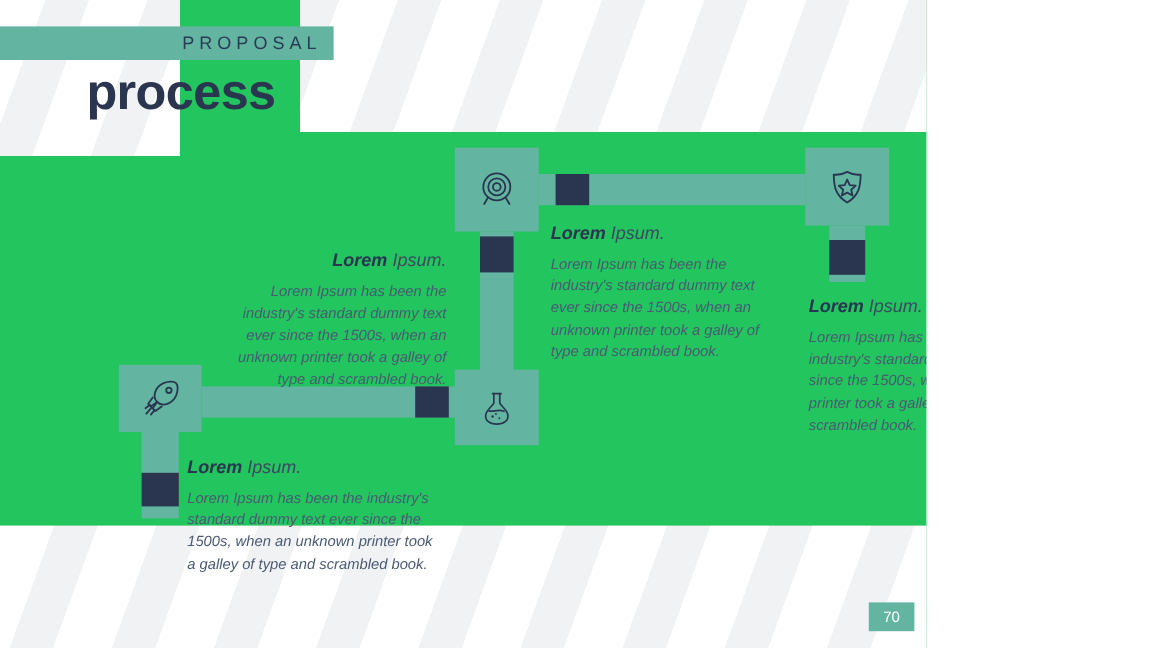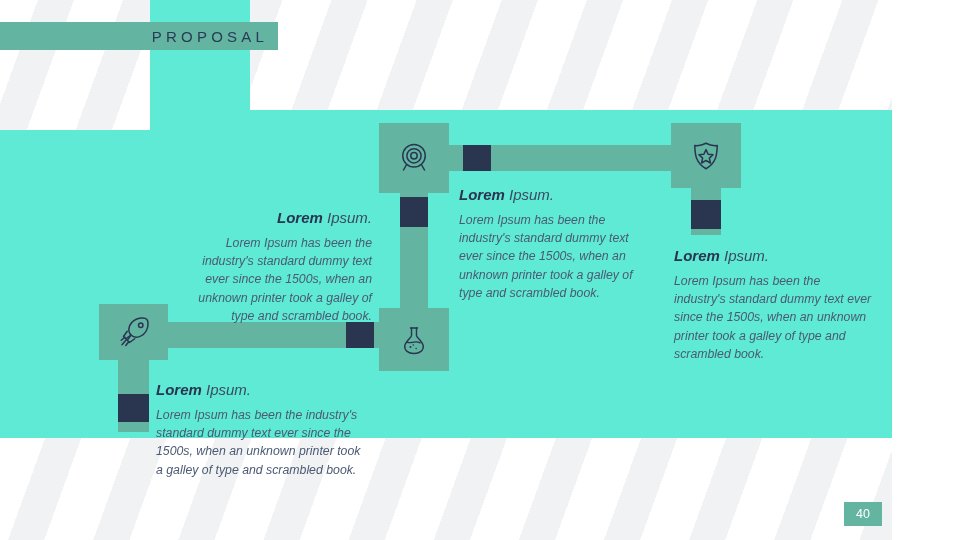--- a/index.html
+++ b/index.html
@@ -3,23 +3,23 @@
 <meta charset="utf-8">
 <title>Process Proposal Slide</title>
 <style>
   html, body {
     margin: 0;
     padding: 0;
     background: #ffffff;
   }
   .slide {
     position: relative;
-    width: 892px;
+    width: 772px;
     height: 540px;
-    background: #5eead4;
+    background: #22c55e;
     overflow: hidden;
     font-family: "Liberation Sans", sans-serif;
   }
 
   
   .stripes {
     position: absolute;
     pointer-events: none;
     background-image: repeating-linear-gradient(
         110deg,
@@ -134,20 +134,21 @@
 
 <div class="slide">
 
   <div class="stripes stripes-top-left"></div>
   <div class="stripes stripes-top"></div>
   <div class="stripes stripes-bottom"></div>
 
   <div class="kicker-bar">
     <div class="kicker-text">PROPOSAL</div>
   </div>
+  <div class="page-title">process</div>
 
   <div class="node" style="left:99px; top:304px; width:69px; height:56px;">
     <span>
       <svg width="36" height="36" viewBox="0 0 48 48" fill="none" stroke="#2a3550" stroke-width="2" stroke-linecap="round" stroke-linejoin="round">
         <path d="M20 28 C14 22 18 11 27 7 C33 4.5 39 5 41 7 C43 9 43.5 15 41 21 C37 30 26 34 20 28 Z"></path>
         <circle cx="33" cy="15" r="3"></circle>
         <path d="M20 28 L13 33 L10 30 L15 23"></path>
         <path d="M20 28 L15 35 L18 38 L25 33"></path>
         <path d="M14 34 L8 41"></path>
         <path d="M12 31 L7 35"></path>
@@ -226,15 +227,15 @@
   <div class="bar" style="left:691px; top:188px; width:30px; height:47px;"></div>
   <div class="chip" style="left:691px; top:200px; width:30px; height:29px;"></div>
 
   <div class="txt" style="left:674px; top:247px; width:200px;">
     <div class="head">
       <b>Lorem</b><span> Ipsum.</span>
     </div>
     <div class="body">Lorem Ipsum has been the industry's standard dummy text ever since the 1500s, when an unknown printer took a galley of type and scrambled book.</div>
   </div>
 
-  <div class="page-num">40</div>
+  <div class="page-num">70</div>
 
 </div>
 
 </body></html>

